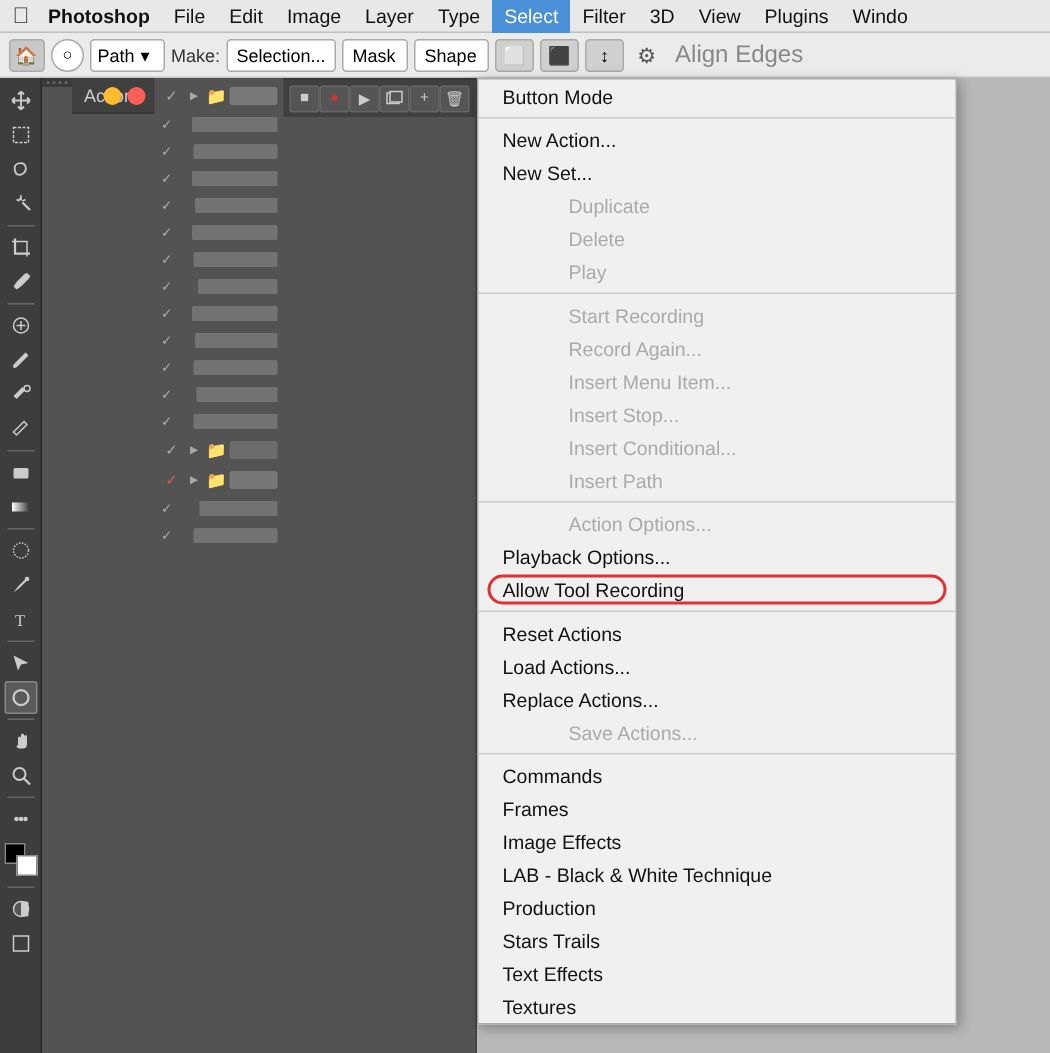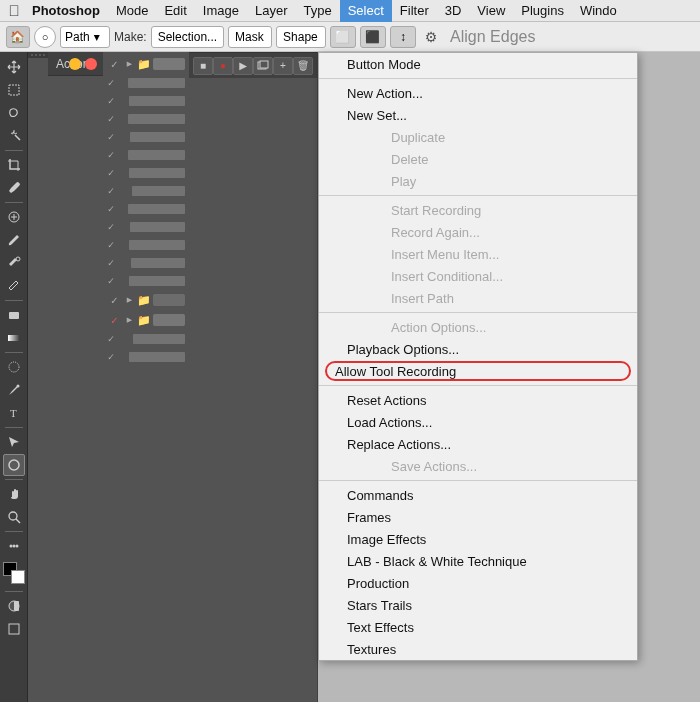--- a/index.html
+++ b/index.html
@@ -281,21 +281,21 @@
       width: 320px;
       background: #f0f0f0;
       border: 1px solid #aaa;
       box-shadow: 2px 2px 8px rgba(0,0,0,0.3);
       z-index: 200;
     }
     .menu-item {
       height: 22px;
       display: flex;
       align-items: center;
-      padding: 0 28px;
+      padding: 0 16px;
       font-size: 13px;
       color: #111;
       cursor: default;
       white-space: nowrap;
     }
     .menu-item.disabled {
       color: #aaa;
       margin-left: 44px;
     }
     .menu-separator {
@@ -389,21 +389,21 @@
       border-radius: 1px;
       opacity: 0.6;
     }
   </style>
 </head>
 <body>
 
 <div class="menubar">
   <div class="menubar-apple"></div>
   <div class="menubar-item photoshop">Photoshop</div>
-  <div class="menubar-item">Mode</div>
+  <div class="menubar-item">File</div>
   <div class="menubar-item">Edit</div>
   <div class="menubar-item">Image</div>
   <div class="menubar-item">Layer</div>
   <div class="menubar-item">Type</div>
   <div class="menubar-item active">Select</div>
   <div class="menubar-item">Filter</div>
   <div class="menubar-item">3D</div>
   <div class="menubar-item">View</div>
   <div class="menubar-item">Plugins</div>
   <div class="menubar-item">Windo</div>
@@ -750,20 +750,21 @@
       <div class="menu-separator"></div>
       <div class="menu-item">New Action...</div>
       <div class="menu-item">New Set...</div>
       <div class="menu-item disabled">Duplicate</div>
       <div class="menu-item disabled">Delete</div>
       <div class="menu-item disabled">Play</div>
       <div class="menu-separator"></div>
       <div class="menu-item disabled">Start Recording</div>
       <div class="menu-item disabled">Record Again...</div>
       <div class="menu-item disabled">Insert Menu Item...</div>
+      <div class="menu-item disabled">Insert Stop...</div>
       <div class="menu-item disabled">Insert Conditional...</div>
       <div class="menu-item disabled">Insert Path</div>
       <div class="menu-separator"></div>
       <div class="menu-item disabled">Action Options...</div>
       <div class="menu-item">Playback Options...</div>
 
       <div class="menu-item-circled">
         <div class="circle-highlight"></div>
         <span>Allow Tool Recording</span>
       </div>

